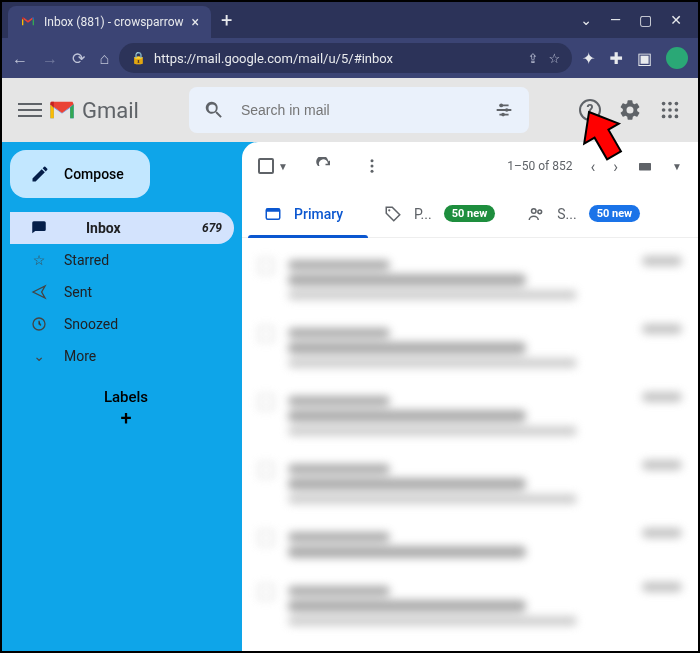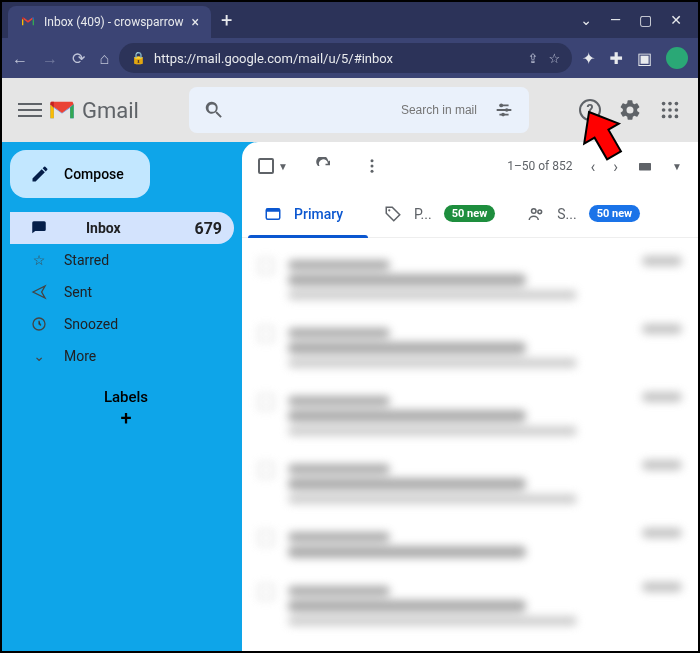--- a/index.html
+++ b/index.html
@@ -56,21 +56,21 @@
   .hamburger div { height: 2px; background: #5f6368; margin: 4px 0; }
   .gmail-logo { display: flex; align-items: center; gap: 6px; margin-left: 6px; }
   .gmail-text { font-size: 22px; color: #5f6368; }
   .search-container {
     flex: 1; margin-left: 50px; max-width: 340px;
     background: #eaf1fb; height: 46px; border-radius: 8px;
     display: flex; align-items: center; padding: 0 14px; gap: 14px;
   }
   .search-container input {
     flex: 1; border: none; background: transparent; outline: none;
-    font-size: 12px; color: #5f6368; text-align: right;
+    font-size: 14px; color: #5f6368;
   }
   .header-right { margin-left: auto; display: flex; gap: 16px; align-items: center; color: #5f6368; position: relative; }
   .icon-btn { width: 24px; height: 24px; cursor: pointer; display: flex; align-items: center; justify-content: center; }
 
   
   .main { display: flex; height: calc(100% - 140px); background: #0ea5e9; }
 
   
   .sidebar { width: 240px; padding: 8px; }
   .compose-btn {
@@ -80,21 +80,21 @@
     cursor: pointer; width: 140px; margin-bottom: 14px;
   }
   .nav-item {
     display: flex; align-items: center; gap: 16px;
     height: 32px; padding: 0 12px 0 20px;
     border-radius: 0 16px 16px 0; font-size: 14px;
     cursor: pointer; color: #202124;
   }
   .nav-item.active { background: #d3e3fd; font-weight: 700; gap: 38px; }
   .nav-item.bold { font-weight: 700; }
-  .nav-item .count { margin-left: auto; font-size: 16px; }
+  .nav-item .count { margin-left: auto; font-size: 12px; font-style: italic; }
   .nav-icon { width: 18px; display: flex; justify-content: center; color: #444; }
   .labels-header {
     display: flex; align-items: center; justify-content: space-between;
     padding: 16px 12px 0 20px; font-size: 15px; font-weight: 500; flex-direction: column;
   }
 
   
   .content { flex: 1; background: #fff; border-radius: 16px 0 0 0; overflow: hidden; margin-top: 0; }
   .toolbar {
     display: flex; align-items: center; height: 48px;
@@ -150,21 +150,21 @@
     <div class="tab">
       <span class="favicon">
         <svg viewBox="0 0 24 24" width="16" height="16">
             <path fill="#ea4335" d="M5 5l7 5 7-5v3l-7 5-7-5z"></path>
             <path fill="#fbbc04" d="M3 7v10h2V8.5z"></path>
             <path fill="#34a853" d="M19 8.5V17h2V7z"></path>
             <path fill="#c5221f" d="M3 7l2 1.5V5H4a1 1 0 00-1 1z"></path>
             <path fill="#1967d2" d="M21 7l-2 1.5V5h1a1 1 0 011 1z"></path>
           </svg>
       </span>
-      <span class="title">Inbox (409) - crowsparrow</span>
+      <span class="title">Inbox (881) - crowsparrow</span>
       <span class="close">×</span>
     </div>
     <span class="new-tab">+</span>
     <div class="window-controls">
       <span>⌄</span>
       <span>—</span>
       <span>▢</span>
       <span>✕</span>
     </div>
   </div>

